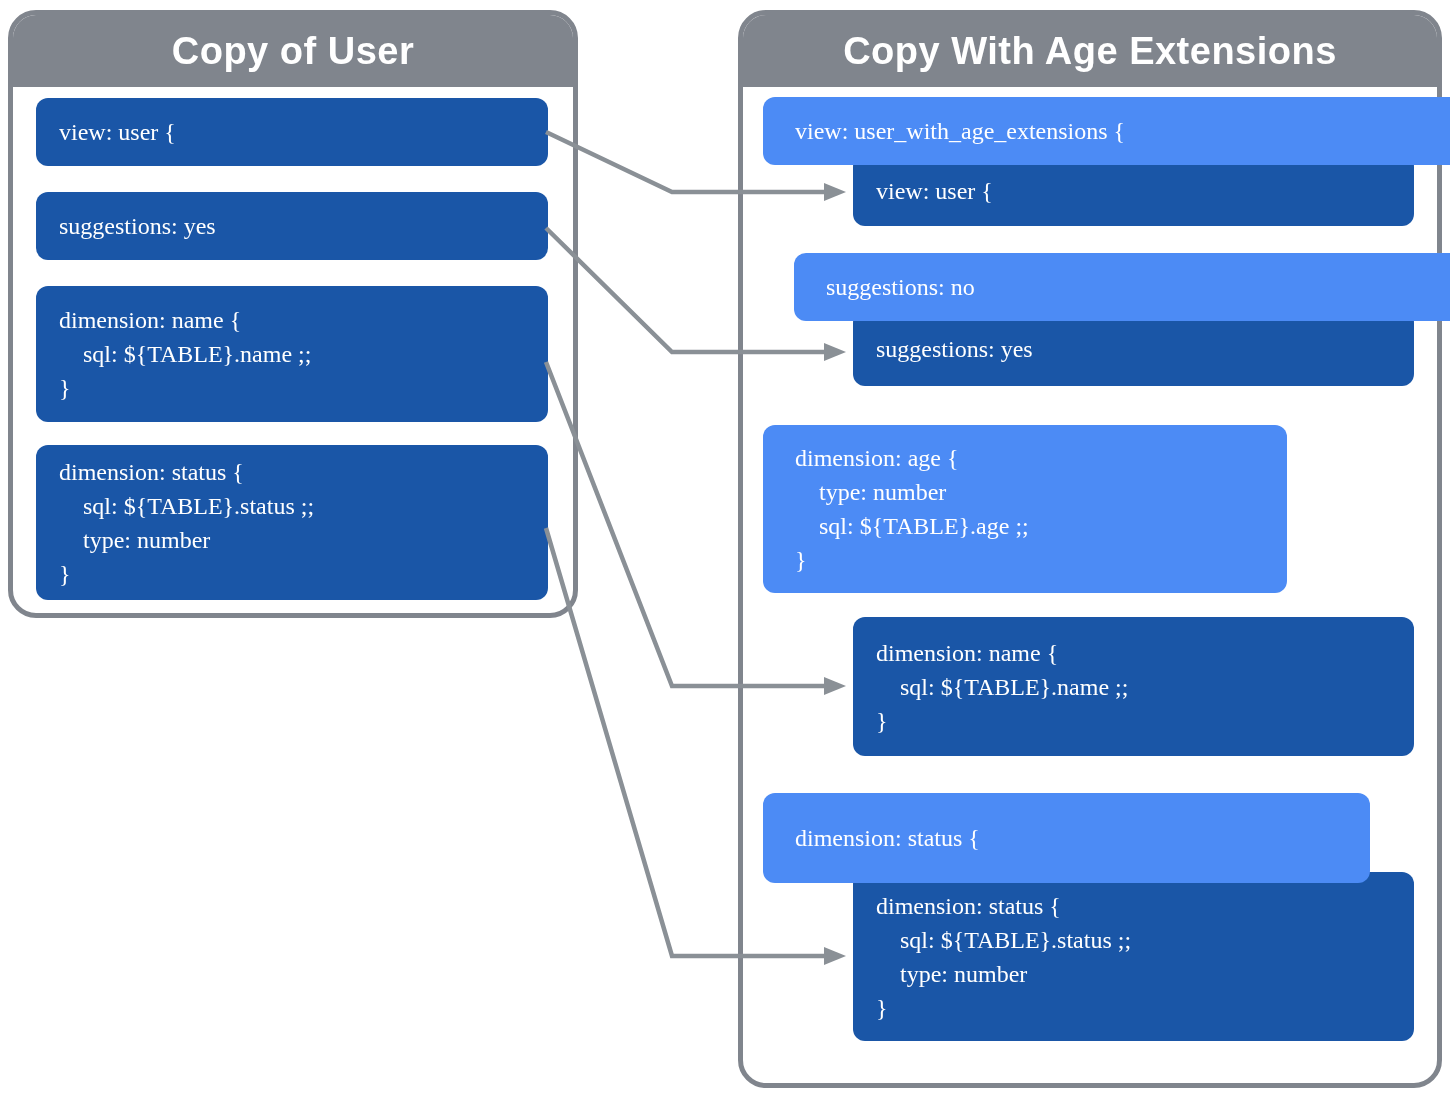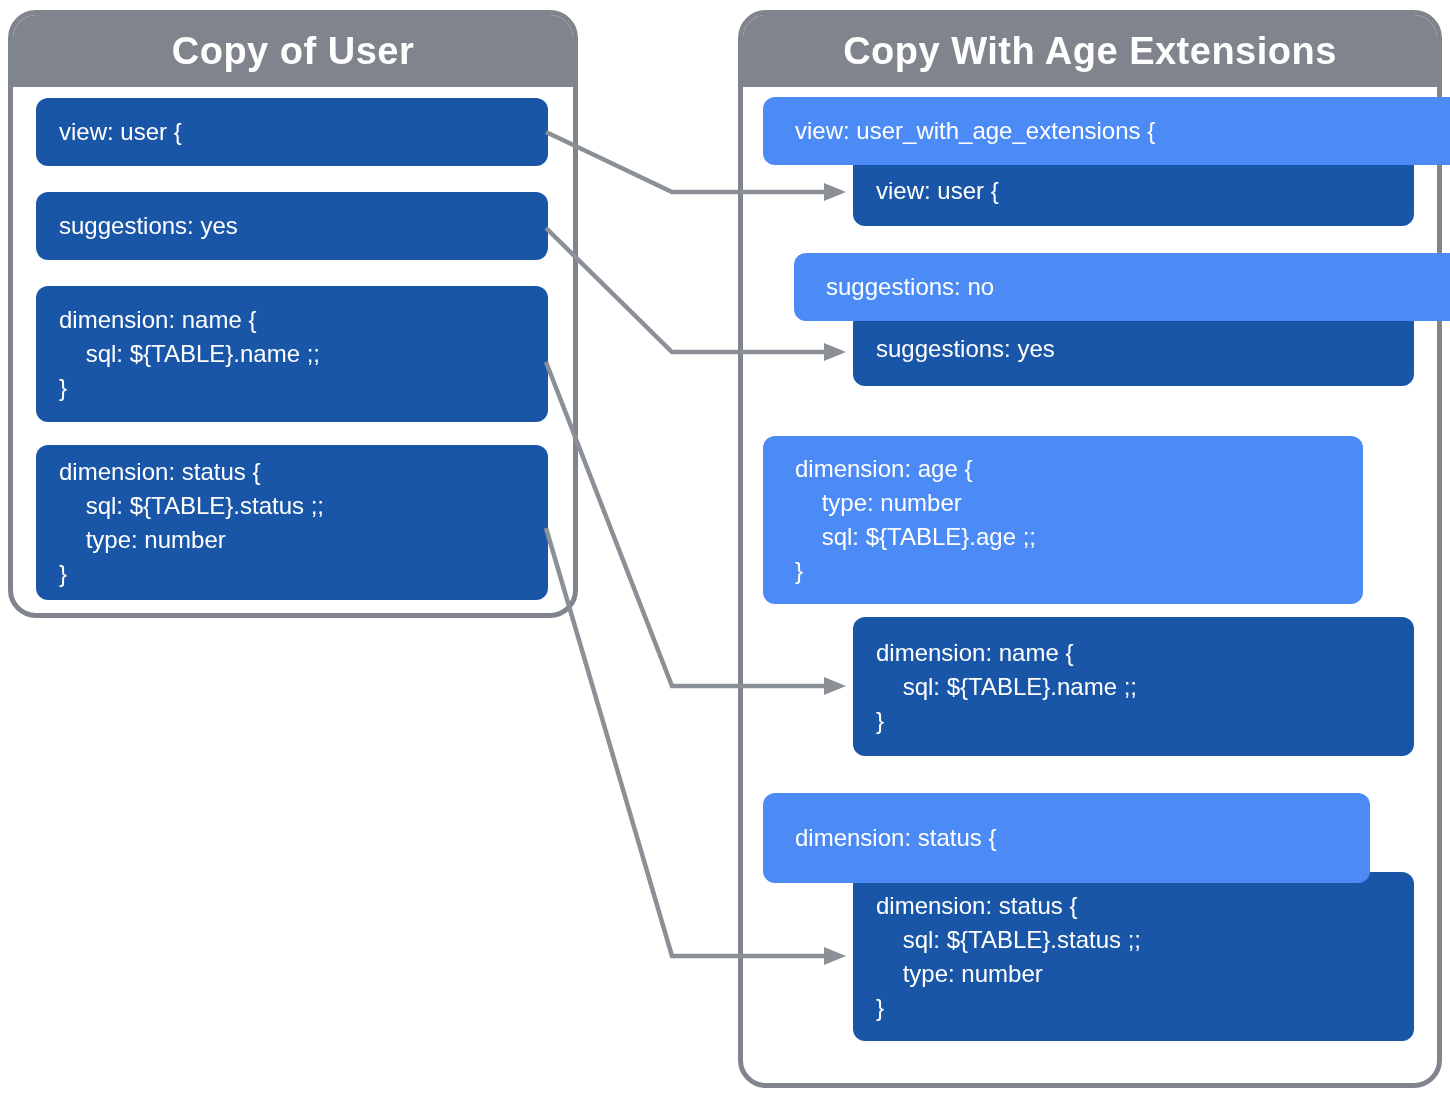--- a/index.html
+++ b/index.html
@@ -37,21 +37,21 @@
     color:var(--text-white);
     font-size:38px;
     font-weight:600;
     letter-spacing:0.5px;
   }
   .code{
     position:absolute;
     box-sizing:border-box;
     border-radius:12px;
     color:var(--text-white);
-    font-family:Liberation Sans, sans-serif;
+    font-family:Liberation Serif, serif;
     font-size:24px;
     line-height:34px;
     display:flex;
     flex-direction:column;
     justify-content:center;
   }
   .code-dark{background:var(--dark-blue);padding-left:23px;z-index:1;}
   .code-light{background:var(--light-blue);padding-left:32px;z-index:2;}
   .code-line{white-space:pre;}
   .arrows{
@@ -106,21 +106,21 @@
       <div class="code-line">view: user {</div>
     </div>
 
   <div class="code code-light" style="left:794px;top:253px;width:728px;height:68px;">
       <div class="code-line">suggestions: no</div>
     </div>
   <div class="code code-dark" style="left:853px;top:311px;width:561px;height:75px;">
       <div class="code-line">suggestions: yes</div>
     </div>
 
-  <div class="code code-light" style="left:763px;top:436px;width:600px;height:168px;">
+  <div class="code code-light" style="left:763px;top:425px;width:524px;height:168px;">
       <div class="code-line">dimension: age {</div>
       <div class="code-line">    type: number</div>
       <div class="code-line">    sql: ${TABLE}.age ;;</div>
       <div class="code-line">}</div>
     </div>
 
   <div class="code code-dark" style="left:853px;top:617px;width:561px;height:139px;">
       <div class="code-line">dimension: name {</div>
       <div class="code-line">    sql: ${TABLE}.name ;;</div>
       <div class="code-line">}</div>

